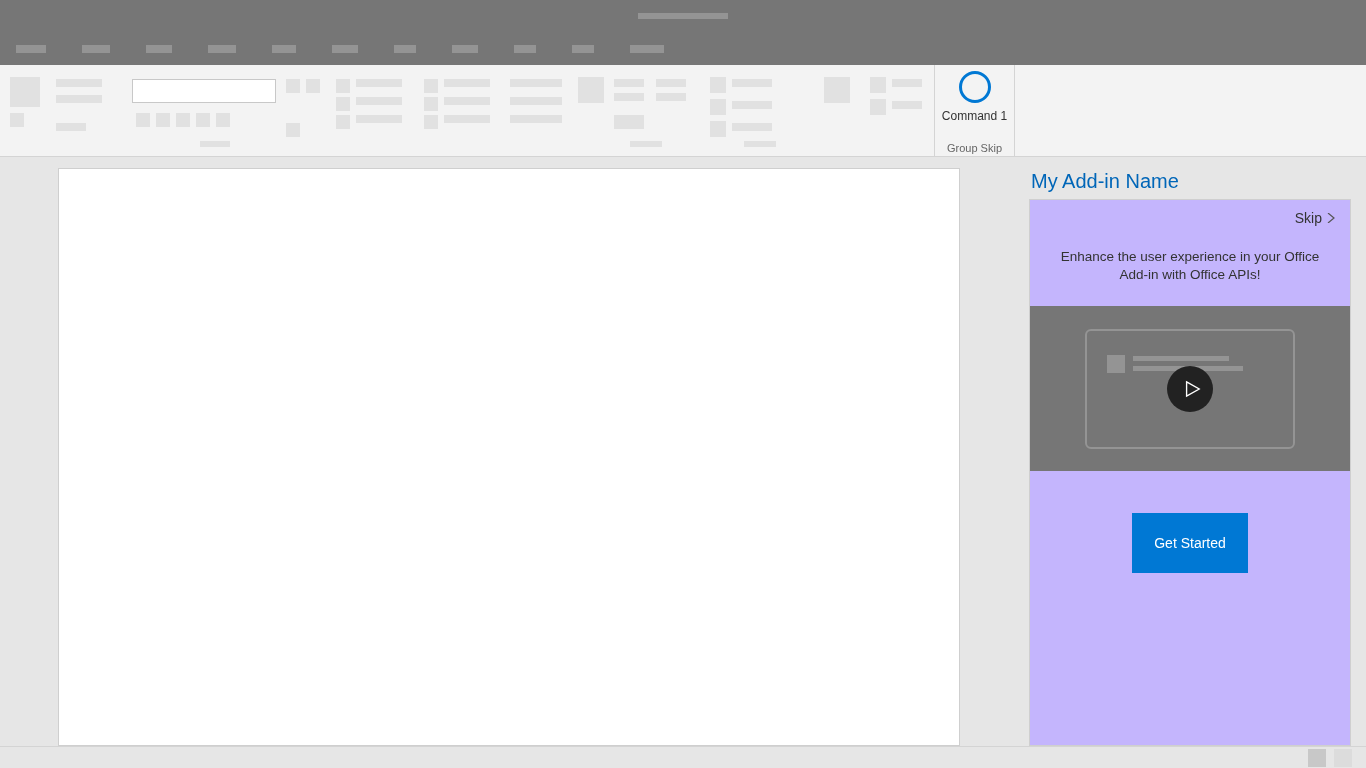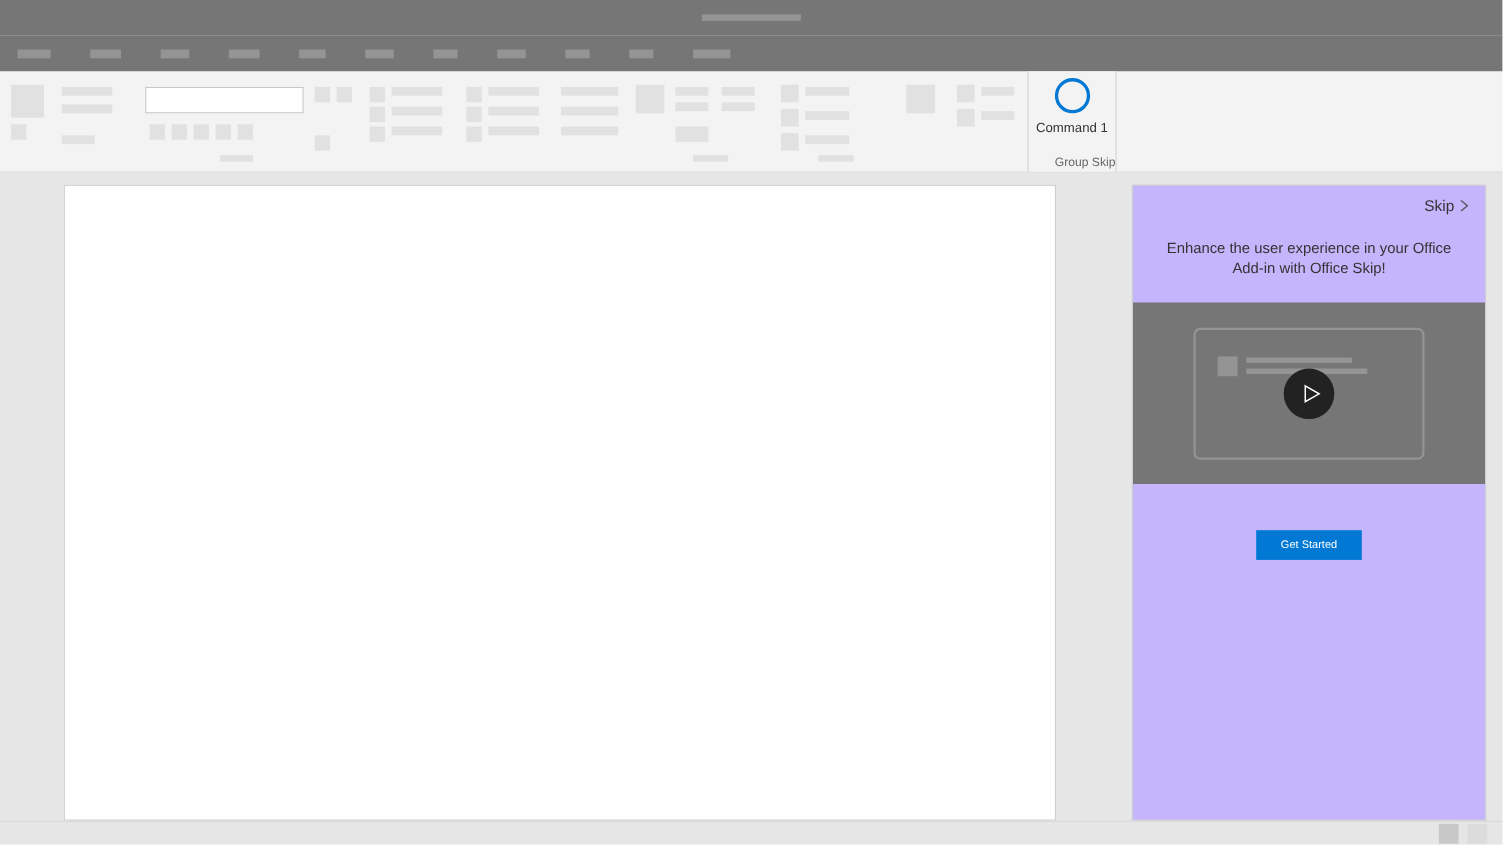--- a/index.html
+++ b/index.html
@@ -14,21 +14,21 @@
   .tab-ph { background: #949494; height: 8px; margin-right: 36px; }
   .tab-ph.w30 { width: 30px; } .tab-ph.w28 { width: 28px; } .tab-ph.w26 { width: 26px; }
   .tab-ph.w24 { width: 24px; } .tab-ph.w22 { width: 22px; } .tab-ph.w34 { width: 34px; }
   
   
   .ribbon { height: 92px; background: #f3f3f3; display: flex; align-items: stretch; border-bottom: 1px solid #d4d4d4; }
   .ribbon-ph { flex: 1; position: relative; }
   .phblk { position: absolute; background: #e1e1e1; }
   .phblk.white { background: #fff; }
   
-  .ribbon-custom-group { width: 80px; display: flex; flex-direction: column; align-items: flex-end; border-left: 1px solid #d4d4d4; position: relative; margin-right: 352px; background: #f3f3f3; margin-left: 22px; }
+  .ribbon-custom-group { width: 80px; display: flex; flex-direction: column; align-items: center; border-left: 1px solid #d4d4d4; position: relative; margin-right: 352px; background: #f3f3f3; margin-left: 22px; }
   .ribbon-custom-group::after { content:""; position:absolute; right:-1px; top:0; bottom:0; width:1px; background:#d4d4d4; }
   .ribbon-cmd { display:flex; flex-direction:column; align-items:center; padding-top:6px; cursor:pointer; width:100%; }
   .ribbon-cmd-icon { width:32px; height:32px; border:3px solid #0078d4; border-radius:50%; }
   .ribbon-cmd-label { font-size:12px; color:#333; margin-top:6px; }
   .ribbon-group-label { font-size:11px; color:#666; position:absolute; bottom:2px; }
   
   
   .main { height: 589px; background: #e6e6e6; display: flex; position: relative; }
   .doc-area { position:absolute; left:58px; top:11px; width:902px; height:578px; background:#fff; border:1px solid #cfcfcf; }
   
@@ -46,21 +46,21 @@
   .video-frame { width:210px; height:120px; border:2px solid #949494; border-radius:6px; padding:18px 16px; position:relative; }
   .vf-ico { position:absolute; top:24px; left:20px; width:18px; height:18px; background:#949494; }
   .vf-line { position:absolute; height:5px; background:#949494; }
   .vf-l1 { top:25px; left:46px; width:96px; }
   .vf-l2 { top:35px; left:46px; width:110px; }
   .play { position:absolute; top:50%; left:50%; transform:translate(-50%,-50%); width:46px; height:46px; background:#222; border-radius:50%; display:flex; align-items:center; justify-content:center; }
   .play svg { width:18px; height:18px; fill:#fff; margin-left:3px; }
   
   .tp-bottom { padding:22px 20px; text-align:center; }
   .caption { font-size:12px; color:#444; line-height:1.35; }
-  .cta { display:inline-block; margin-top:20px; background:#0078d4; color:#fff; font-size:10px; padding:8px 22px; border:none; cursor:pointer; }
+  .cta { display:inline-block; margin-top:20px; background:#0078d4; color:#fff; font-size:14px; padding:22px 22px; border:none; cursor:pointer; }
   
   
   .statusbar { height:22px; background:#e6e6e6; position:relative; border-top:1px solid #d4d4d4; }
   .sb-btn { position:absolute; top:2px; width:18px; height:18px; background:#c8c8c8; }
   .sb-btn.b1 { right:40px; } .sb-btn.b2 { right:14px; background:#dcdcdc; }
 </style>
 </head>
 <body>
 
 <div class="titlebar">
@@ -150,29 +150,30 @@
       <div class="ribbon-cmd-label">Command 1</div>
     </div>
     <div class="ribbon-group-label">Group Skip</div>
   </div>
 </div>
 
 <div class="main">
   <div class="doc-area"></div>
 
   <div class="taskpane">
+    <div class="tp-title">My Add-in Name</div>
     <div class="tp-body">
       <div class="tp-top">
         <div class="skip">
           <span>Skip</span>
           <svg viewBox="0 0 10 10">
               <path d="M2 0 L8 5 L2 10" fill="none" stroke="#555" stroke-width="1.2"></path>
             </svg>
         </div>
-        <div class="tp-sub">Enhance the user experience in your Office Add-in with Office Skip!</div>
+        <div class="tp-sub">Enhance the user experience in your Office Add-in with Office APIs!</div>
       </div>
       <div class="tp-video">
         <div class="video-frame">
           <div class="vf-ico"></div>
           <div class="vf-line vf-l1"></div>
           <div class="vf-line vf-l2"></div>
         </div>
         <div class="play">
           <svg viewBox="0 0 20 20">
               <path d="M4 2 L18 10 L4 18 Z" fill="none" stroke="#fff" stroke-width="1.5"></path>

